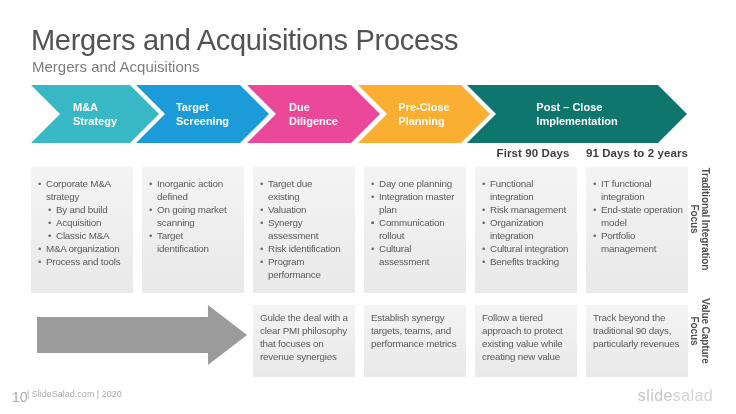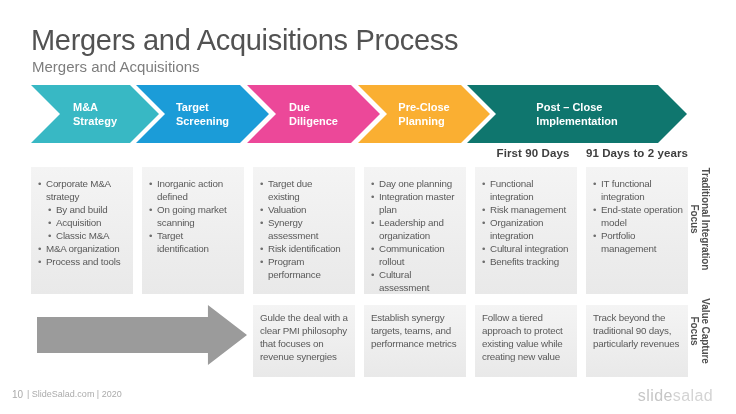--- a/index.html
+++ b/index.html
@@ -26,21 +26,21 @@
   .empty { background:none; }
   .li { position:relative; padding-left:8px; font-size:9.8px; letter-spacing:-0.2px; line-height:13px; color:#5a5a5a; }
   .li .bul { position:absolute; left:0; top:0; color:#6e6e6e; }
   .li.lvl1 { margin-left:10px; }
   .li .txt { white-space:pre-line; }
   .btext { font-size:9.8px; letter-spacing:-0.2px; line-height:13px; color:#5a5a5a; white-space:pre-line; }
   .grayarrow { position:absolute; left:37px; top:305px; width:210px; height:60px; background:#9b9b9b; clip-path:polygon(0% 20%, 81.4% 20%, 81.4% 0%, 100% 50%, 81.4% 100%, 81.4% 80%, 0% 80%); }
   .side { position:absolute; font-size:10px; font-weight:700; color:#4f4f4f; line-height:10.5px; letter-spacing:-0.1px; text-align:center; white-space:pre; width:max-content; transform:translate(-50%,-50%) rotate(90deg); }
   #side-top { left:699px; top:219px; }
   #side-bot { left:699px; top:331px; }
-  .footer-page { position:absolute; left:12px; top:389px; font-size:10px; color:#ababab; }
+  .footer-page { position:absolute; left:12px; top:389px; font-size:14px; color:#ababab; }
   .footer-src { position:absolute; left:27px; top:389px; font-size:9px; color:#ababab; }
   .logo { position:absolute; right:23px; top:387px; font-size:16px; letter-spacing:0.4px; }
   .logo .p1 { color:#c6c6c6; }
   .logo .p2 { color:#d4d4d4; }
 </style>
 </head>
 <body>
 
 <div class="title">Mergers and Acquisitions Process</div>
 <div class="subtitle">Mergers and Acquisitions</div>
@@ -94,22 +94,21 @@
       <div class="li lvl0"><span class="bul">•</span><span class="txt">Synergy
 assessment</span></div>
       <div class="li lvl0"><span class="bul">•</span><span class="txt">Risk identification</span></div>
       <div class="li lvl0"><span class="bul">•</span><span class="txt">Program
 performance</span></div>
     </div>
   <div class="panel toppanel">
       <div class="li lvl0"><span class="bul">•</span><span class="txt">Day one planning</span></div>
       <div class="li lvl0"><span class="bul">•</span><span class="txt">Integration master
 plan</span></div>
-      <div class="li lvl0"><span class="bul">•</span><span class="txt">Leadership and
-organization</span></div>
+      <div class="li lvl0"><span class="bul">•</span></div>
       <div class="li lvl0"><span class="bul">•</span><span class="txt">Communication
 rollout</span></div>
       <div class="li lvl0"><span class="bul">•</span><span class="txt">Cultural
 assessment</span></div>
     </div>
   <div class="panel toppanel">
       <div class="li lvl0"><span class="bul">•</span><span class="txt">Functional
 integration</span></div>
       <div class="li lvl0"><span class="bul">•</span><span class="txt">Risk management</span></div>
       <div class="li lvl0"><span class="bul">•</span><span class="txt">Organization

